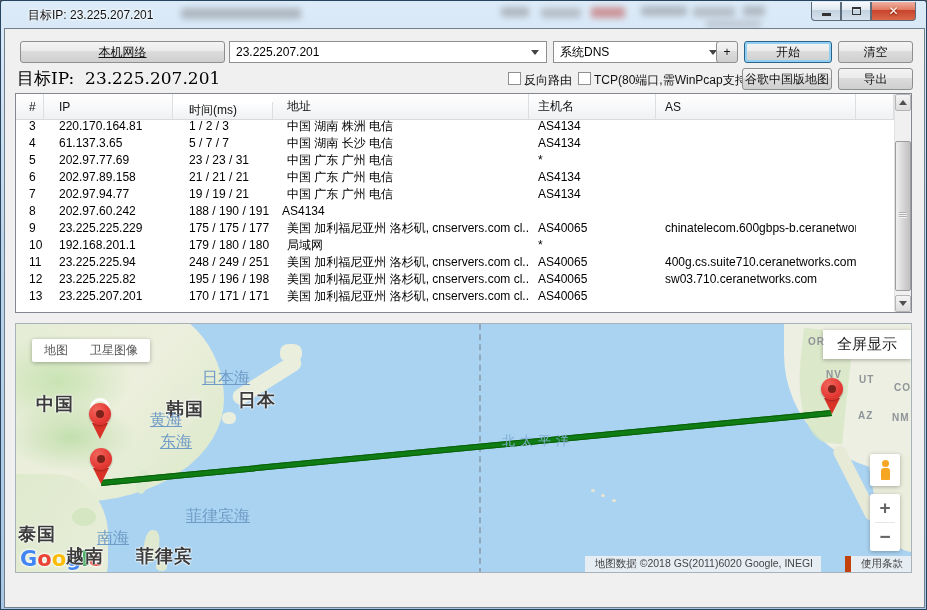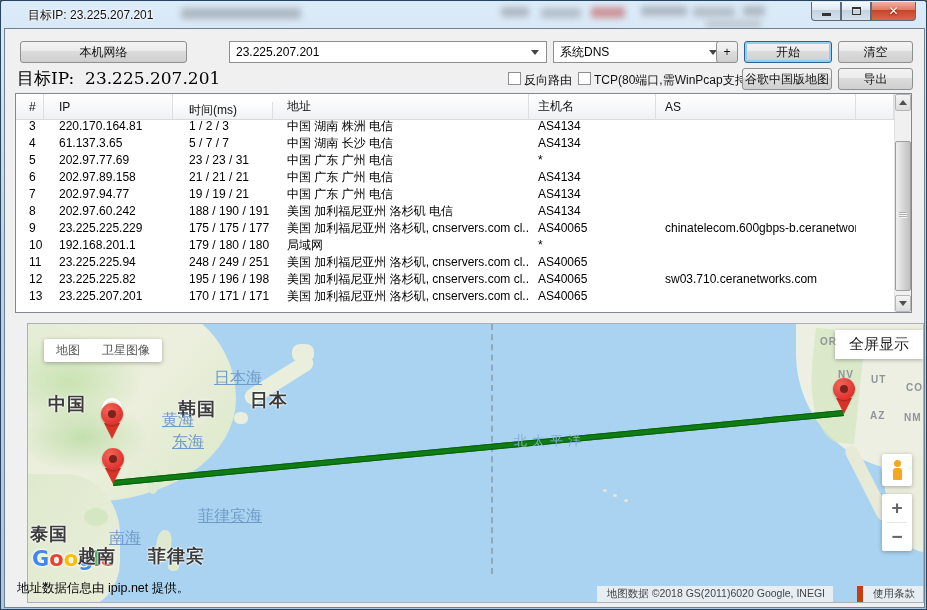--- a/index.html
+++ b/index.html
@@ -22,21 +22,21 @@
   .wbtn.min{border-radius:0 0 0 4px;}
   .wbtn.close{width:45px;border-radius:0 0 4px 0;background:linear-gradient(#f0b0a2,#e07a5f 45%,#c8442c 46%,#d9674a);}
   .glyph-min{width:9px;height:3px;background:#333;margin-top:6px;}
   .glyph-max{width:9px;height:8px;border:1px solid #333;border-top:2px solid #333;box-sizing:border-box;background:transparent;}
   .glyph-close{color:#fff;font-size:12px;font-weight:bold;text-shadow:0 1px 2px #7a1400;}
   
   .client{position:absolute;left:3px;top:27px;width:921px;height:580px;background:#f0f0f0;border:1px solid #70808f;box-sizing:border-box;}
   
   .btn{position:absolute;display:flex;align-items:center;justify-content:center;font-size:12px;color:#111;background:linear-gradient(#f4f4f4,#ebebeb 45%,#dcdcdc 46%,#cfcfcf);border:1px solid #8e8f8f;border-radius:3px;box-sizing:border-box;cursor:default;}
   .btn.focused{border:1px solid #2c628b;box-shadow:inset 0 0 0 2px #8fd0f2;font-family:Liberation Mono, monospace;}
-  .btn-local{left:19px;top:40px;width:167px;height:22px;}
+  .btn-local{left:19px;top:40px;width:205px;height:22px;text-decoration:underline;}
   .combo{position:absolute;background:#fff;border:1px solid #8e8f8f;box-sizing:border-box;display:flex;align-items:center;}
   .combo input{flex:1;border:none;outline:none;font-size:12px;padding:0 0 0 6px;font-family:inherit;background:transparent;}
   .combo .combo-text{flex:1;font-size:12px;padding-left:6px;}
   .arrow-dn{width:0;height:0;border-left:4px solid transparent;border-right:4px solid transparent;border-top:5px solid #444;margin-right:7px;}
   .combo-target{left:228px;top:40px;width:318px;height:22px;}
   .combo-dns{left:552px;top:40px;width:172px;height:22px;}
   .btn-add{left:715px;top:40px;width:22px;height:22px;}
   .btn-start{left:743px;top:40px;width:88px;height:22px;}
   .btn-clear{left:837px;top:40px;width:75px;height:22px;}
   .target-big{position:absolute;left:16px;top:66px;font-family:"DejaVu Serif","Liberation Serif",serif;font-size:17px;color:#000;white-space:pre;}
@@ -58,21 +58,21 @@
   .c0{padding-left:13px;} .c1{padding-left:15px;} .c2{padding-left:16px;} .c3{padding-left:14px;} .c4{padding-left:9px;} .c5{padding-left:9px;}
   .hcell.c0{padding-left:13px;} .hcell.c1{padding-left:15px;} .hcell.c2{padding-left:16px;margin-top:8px;} .hcell.c3{padding-left:14px;} .hcell.c4{padding-left:9px;} .hcell.c5{padding-left:9px;}
   .vscroll{position:absolute;right:0;top:0;width:17px;height:218px;background:#f0f0f0;border-left:1px solid #e2e2e2;box-sizing:border-box;}
   .sbbtn{position:absolute;left:0;width:16px;height:17px;background:linear-gradient(#f4f4f4,#dcdcdc);border:1px solid #b5b5b5;box-sizing:border-box;border-radius:2px;display:flex;align-items:center;justify-content:center;}
   .sbbtn.up{top:0;} .sbbtn.down{bottom:0;}
   .tri-up{width:0;height:0;border-left:4px solid transparent;border-right:4px solid transparent;border-bottom:5px solid #505050;}
   .tri-dn{width:0;height:0;border-left:4px solid transparent;border-right:4px solid transparent;border-top:5px solid #505050;}
   .sbthumb{position:absolute;left:0;top:47px;width:16px;height:150px;background:linear-gradient(90deg,#f0f0f0,#d2d2d2 60%,#c0c0c0);border:1px solid #9d9d9d;border-radius:2px;box-sizing:border-box;}
   .sbthumb::after{content:"";position:absolute;left:3px;right:3px;top:70px;height:6px;background:repeating-linear-gradient(#b0b0b0 0 1px,#f4f4f4 1px 2px);}
   
-  .map{position:absolute;left:26px;top:322px;width:897px;height:280px;background:#a9d3f1;overflow:hidden;border:1px solid #aab2b8;box-sizing:border-box;}
+  .map{position:absolute;left:14px;top:322px;width:897px;height:250px;background:#a9d3f1;overflow:hidden;border:1px solid #aab2b8;box-sizing:border-box;}
   .land{position:absolute;}
   .land-asia{left:-40px;top:-22px;width:248px;height:200px;background:linear-gradient(130deg,#e3ecd3,#ecefdd 55%,#d9e8c6);border-radius:0 42% 68% 0 / 0 55% 58% 0;}
   .asia-green1{left:6px;top:32px;width:150px;height:95px;background:radial-gradient(closest-side,#c9e3b3,rgba(201,227,179,0));}
   .asia-green2{left:30px;top:100px;width:130px;height:70px;background:radial-gradient(closest-side,#c3dfae,rgba(195,223,174,0));}
   .land-indochina{left:-30px;top:150px;width:122px;height:135px;background:linear-gradient(120deg,#dde9ca,#e9eedb);border-radius:0 45% 35% 0;}
   .land-korea{left:152px;top:62px;width:30px;height:42px;background:#e7ecd8;border-radius:25% 45% 60% 50%;transform:rotate(18deg);}
   .land-honshu{left:212px;top:48px;width:78px;height:16px;background:#e9eedd;border-radius:8px;transform:rotate(-32deg);}
   .land-hokkaido{left:264px;top:20px;width:22px;height:18px;background:#e9eedd;border-radius:40%;}
   .land-kyushu{left:206px;top:88px;width:14px;height:12px;background:#e9eedd;border-radius:45%;}
   .land-taiwan{left:121px;top:146px;width:11px;height:24px;background:#dcead0;border-radius:45%;transform:rotate(12deg);}
@@ -212,21 +212,20 @@
           <div class="tcell c1">202.97.94.77</div>
           <div class="tcell c2">19 / 19 / 21</div>
           <div class="tcell c3">中国 广东 广州 电信</div>
           <div class="tcell c4">AS4134</div>
           <div class="tcell c5"></div>
         </div>
         <div class="trow">
           <div class="tcell c0">8</div>
           <div class="tcell c1">202.97.60.242</div>
           <div class="tcell c2">188 / 190 / 191</div>
-          <div class="tcell c3">美国 加利福尼亚州 洛杉矶 电信</div>
           <div class="tcell c4">AS4134</div>
           <div class="tcell c5"></div>
         </div>
         <div class="trow">
           <div class="tcell c0">9</div>
           <div class="tcell c1">23.225.225.229</div>
           <div class="tcell c2">175 / 175 / 177</div>
           <div class="tcell c3">美国 加利福尼亚州 洛杉矶, cnservers.com cl...</div>
           <div class="tcell c4">AS40065</div>
           <div class="tcell c5">chinatelecom.600gbps-b.ceranetwor...</div>
@@ -238,20 +237,21 @@
           <div class="tcell c3">局域网</div>
           <div class="tcell c4">*</div>
           <div class="tcell c5"></div>
         </div>
         <div class="trow">
           <div class="tcell c0">11</div>
           <div class="tcell c1">23.225.225.94</div>
           <div class="tcell c2">248 / 249 / 251</div>
           <div class="tcell c3">美国 加利福尼亚州 洛杉矶, cnservers.com cl...</div>
           <div class="tcell c4">AS40065</div>
+          <div class="tcell c5">400g.cs.suite710.ceranetworks.com</div>
         </div>
         <div class="trow">
           <div class="tcell c0">12</div>
           <div class="tcell c1">23.225.225.82</div>
           <div class="tcell c2">195 / 196 / 198</div>
           <div class="tcell c3">美国 加利福尼亚州 洛杉矶, cnservers.com cl...</div>
           <div class="tcell c4">AS40065</div>
           <div class="tcell c5">sw03.710.ceranetworks.com</div>
         </div>
         <div class="trow">
@@ -347,14 +347,13 @@
       <span class="mlabel sea" style="left: 170px; top: 182px;">菲律宾海</span>
       <span class="mlabel ocean" style="left: 486px; top: 108px;">北太平洋</span>
       <span class="mlabel state" style="left: 792px; top: 12px;">OR</span>
       <span class="mlabel state" style="left: 810px; top: 45px;">NV</span>
       <span class="mlabel state" style="left: 843px; top: 50px;">UT</span>
       <span class="mlabel state" style="left: 878px; top: 58px;">CO</span>
       <span class="mlabel state" style="left: 842px; top: 86px;">AZ</span>
       <span class="mlabel state" style="left: 876px; top: 88px;">NM</span>
     </div>
 
-  <div class="statusbar">地址数据信息由 ipip.net 提供。</div>
 </div>
 
 </body></html>

